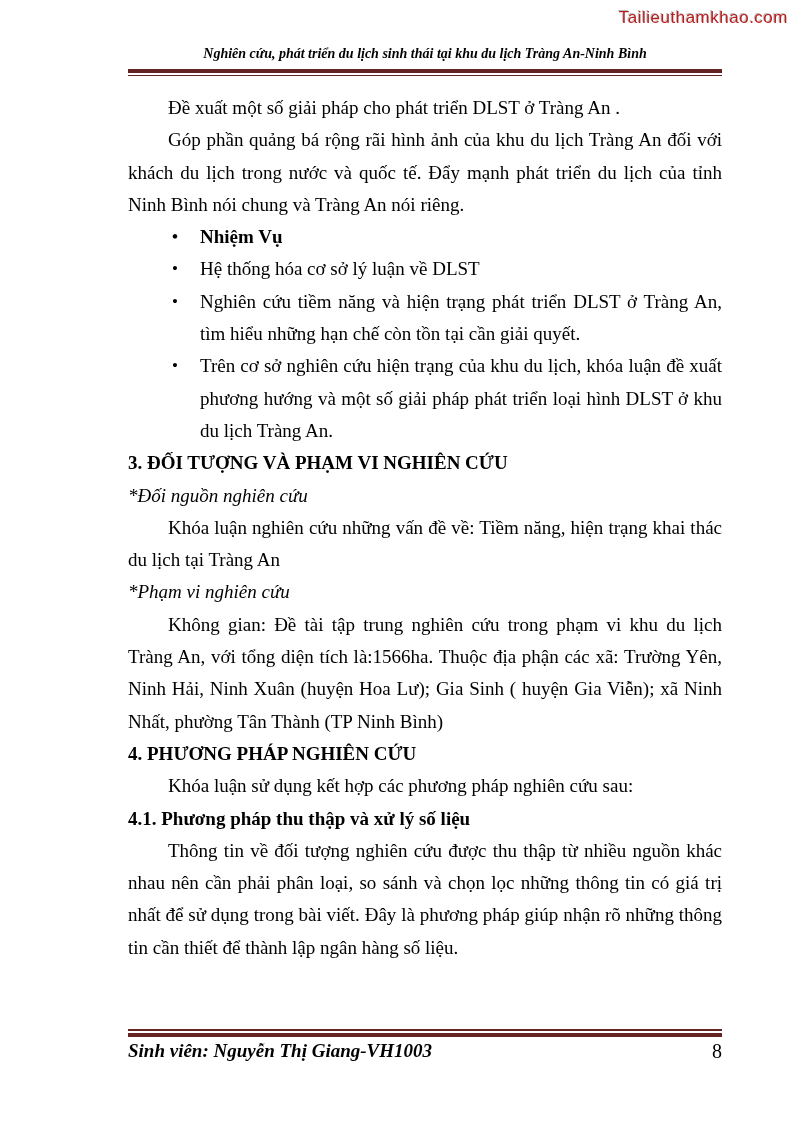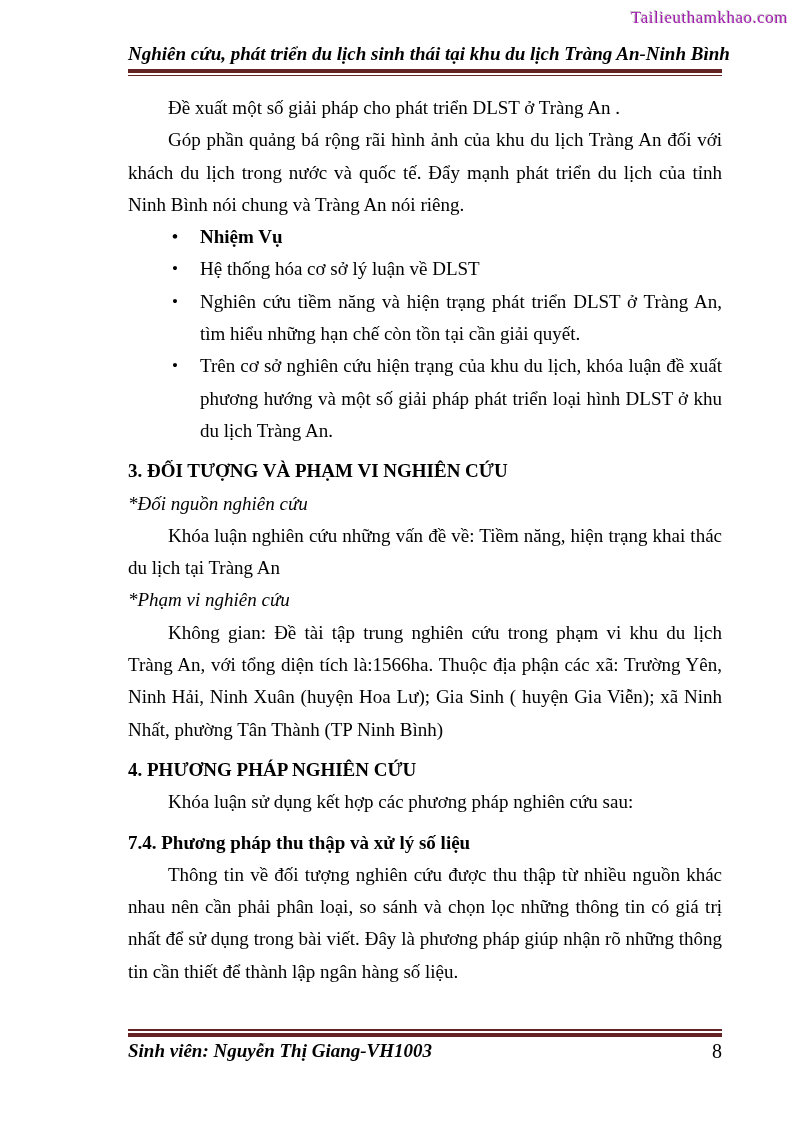--- a/index.html
+++ b/index.html
@@ -11,35 +11,35 @@
     background: #ffffff;
     overflow: hidden;
     font-family: "Liberation Serif", serif;
     color: #000000;
   }
   
   .watermark {
     position: absolute;
     top: 8px;
     right: 6px;
-    font-family: Liberation Serif, serif;
+    font-family: Liberation Sans, sans-serif;
     font-size: 17px;
-    color: #a21caf;
+    color: #b91c1c;
     text-shadow: 1px 1px 0 #ffffff, -1px -1px 0 #bdbdbd;
     letter-spacing: 0.5px;
   }
   
   .header {
     position: absolute;
     top: 42px;
     left: 128px;
     width: 594px;
   }
   .header-title {
-    font-size: 19px;
+    font-size: 14px;
     font-weight: bold;
     font-style: italic;
     text-align: center;
     line-height: 24px;
     white-space: nowrap;
   }
   .rule { width: 100%; }
   .rule .thick { height: 4px; background: #632423; }
   .rule .gap   { height: 2px; background: transparent; }
   .rule .thin  { height: 1px; background: #632423; }
@@ -50,21 +50,21 @@
     position: absolute;
     top: 92px;
     left: 128px;
     width: 594px;
     font-size: 19px;
     line-height: 32.3px;
     text-align: justify;
   }
   .content p.body-para { text-indent: 40px; }
   .content p.star-line { font-style: italic; text-align: left; }
-  .content .sec-heading { font-weight: bold; text-align: left; margin-top: 8px; }
+  .content .sec-heading { font-weight: bold; text-align: left; }
   ul.task-list { list-style: none; }
   ul.task-list li {
     position: relative;
     padding-left: 72px;
     text-align: justify;
   }
   ul.task-list li .bullet {
     position: absolute;
     left: 44px;
     top: 0;
@@ -141,21 +141,21 @@
 
     <p class="star-line">*Phạm vi nghiên cứu</p>
 
     <p class="body-para">Không gian: Đề tài tập trung nghiên cứu trong phạm vi khu du lịch Tràng An, với tổng diện tích là:1566ha. Thuộc địa phận các xã: Trường Yên, Ninh Hải, Ninh Xuân (huyện Hoa Lư); Gia Sinh ( huyện Gia Viễn); xã Ninh Nhất, phường Tân Thành (TP Ninh Bình)</p>
 
 
     <p class="sec-heading">4. PHƯƠNG PHÁP NGHIÊN CỨU</p>
 
     <p class="body-para">Khóa luận sử dụng kết hợp các phương pháp nghiên cứu sau:</p>
 
-    <p class="sec-heading">7.4. Phương pháp thu thập và xử lý số liệu</p>
+    <p class="sec-heading">4.1. Phương pháp thu thập và xử lý số liệu</p>
 
     <p class="body-para">Thông tin về đối tượng nghiên cứu được thu thập từ nhiều nguồn khác nhau nên cần phải phân loại, so sánh và chọn lọc những thông tin có giá trị nhất để sử dụng trong bài viết. Đây là phương pháp giúp nhận rõ những thông tin cần thiết để thành lập ngân hàng số liệu.</p>
 
   </div>
 
   <div class="rule footer-rule">
     <div class="thin"></div>
     <div class="gap"></div>
     <div class="thick"></div>
   </div>

